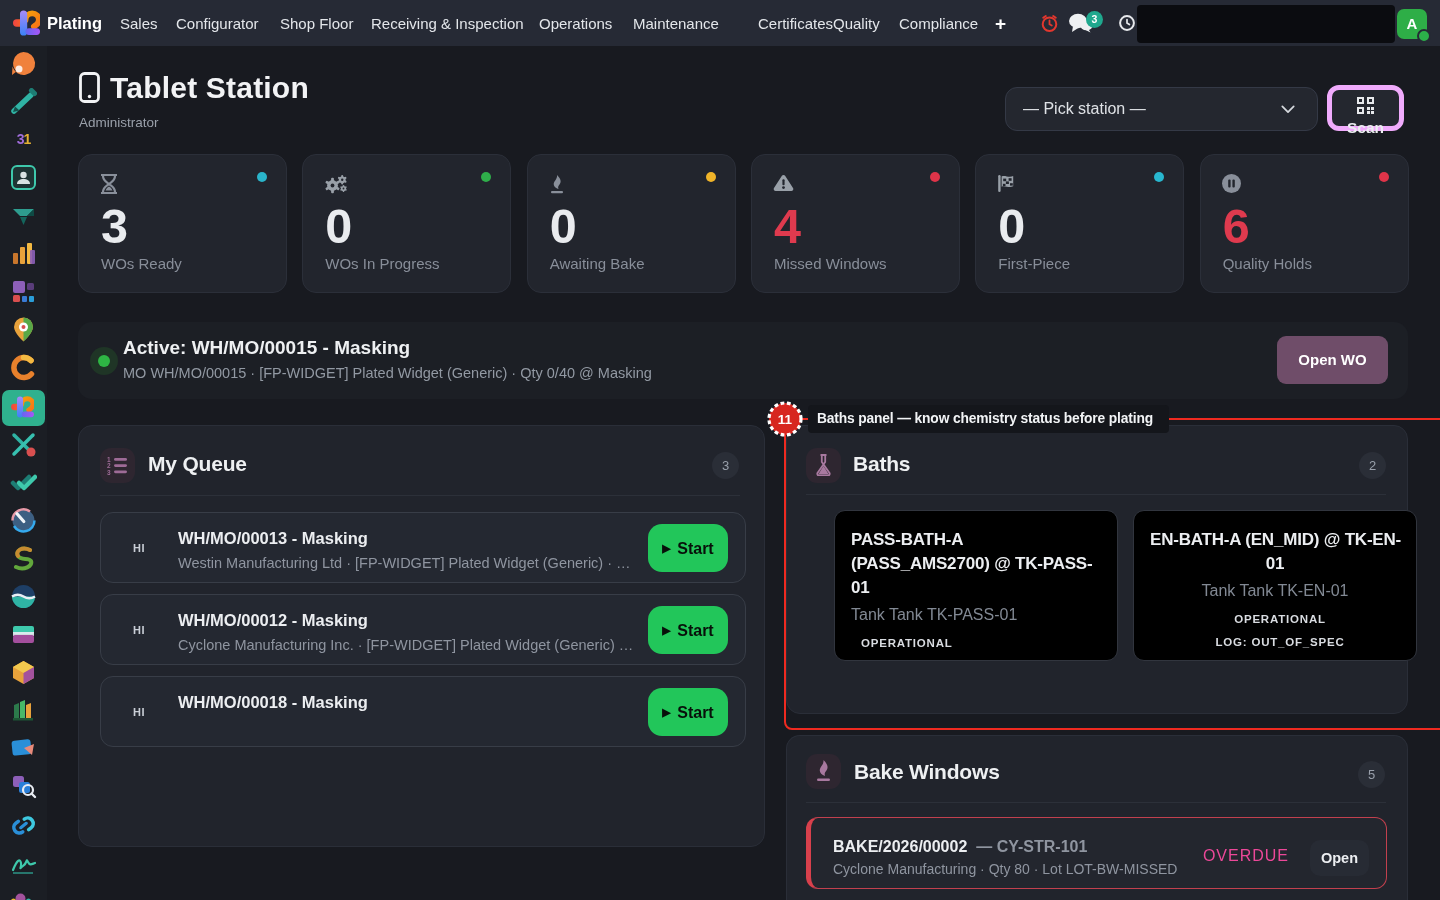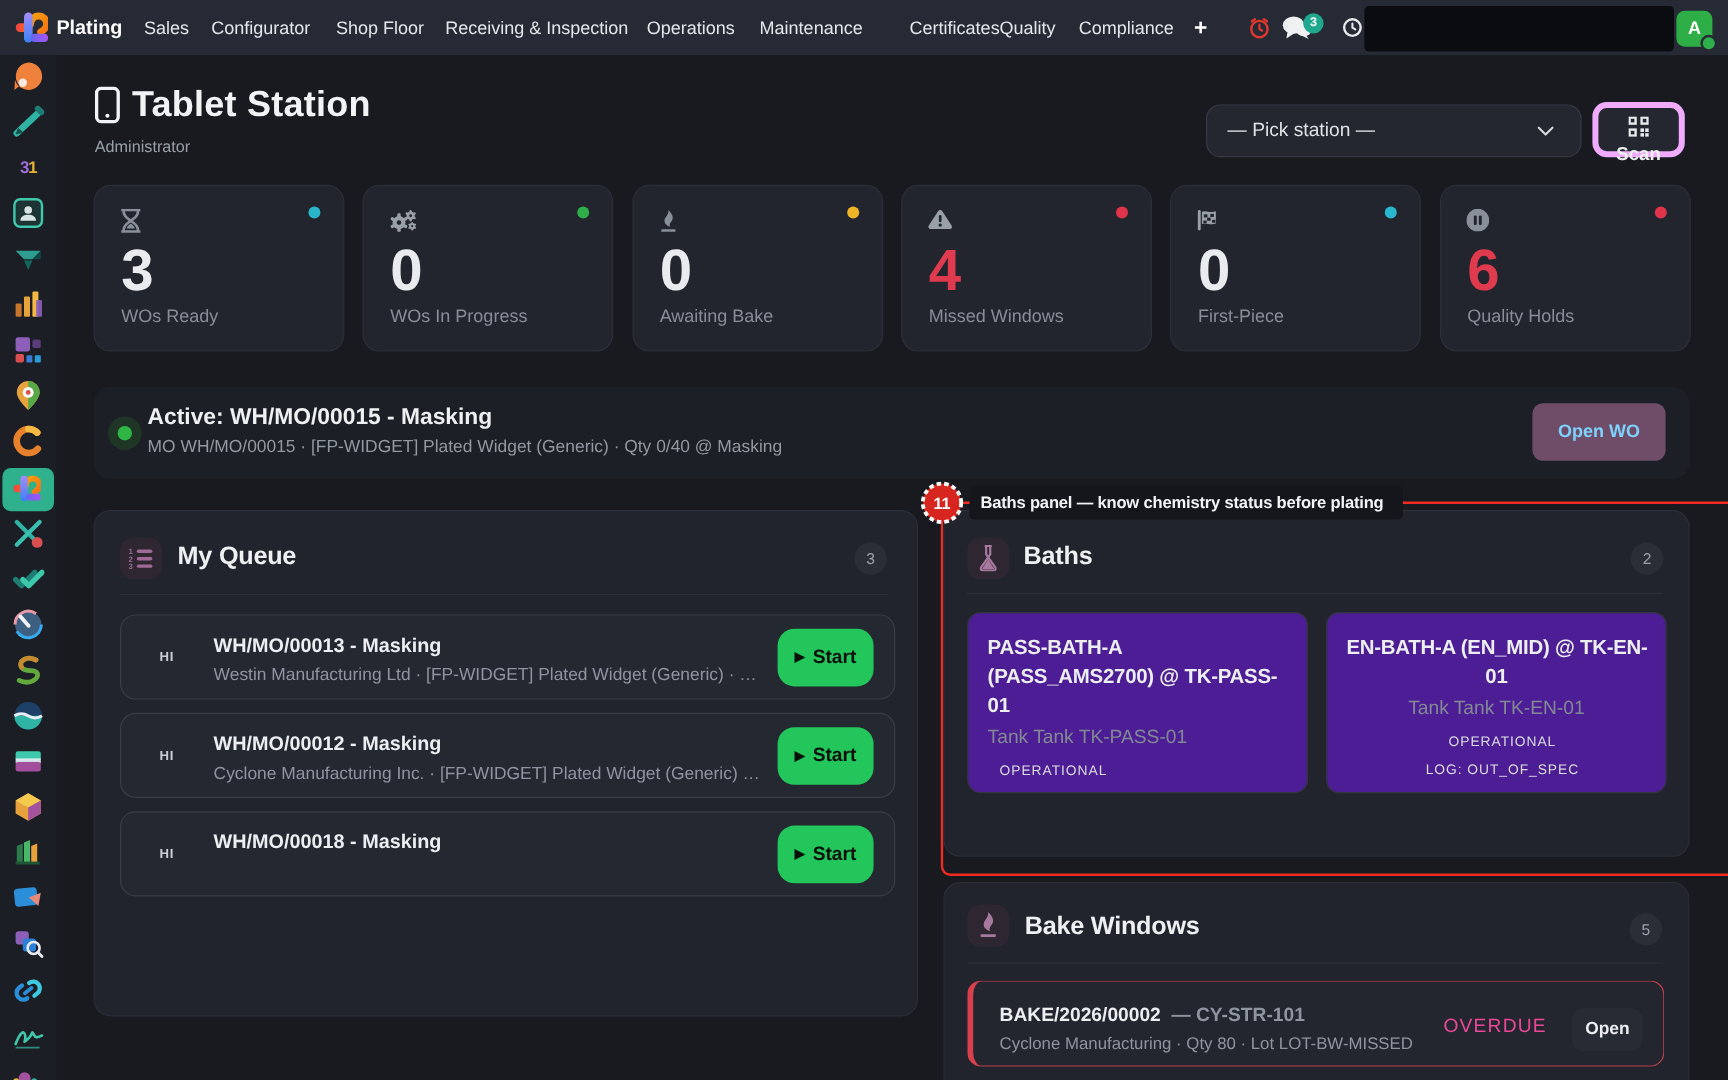--- a/index.html
+++ b/index.html
@@ -39,24 +39,24 @@
 .pbadge{position:absolute;width:27px;height:27px;border-radius:50%;background:#2a2e37;color:#99a0ab;font-size:13px;text-align:center;line-height:27px;}
 .pdiv{position:absolute;height:1px;background:#2c3039;}
 
 .qitem{position:absolute;left:21px;width:646px;height:71px;background:#242831;border:1px solid #383d47;border-radius:13px;}
 .qitem .hi{position:absolute;left:25px;top:29px;width:26px;text-align:center;font-size:11px;font-weight:700;color:#c9ced6;letter-spacing:.5px;}
 .qitem .tt{position:absolute;left:77px;top:15.5px;font-size:16.5px;font-weight:700;color:#eceef1;}
 .qitem .ss{position:absolute;left:77px;top:42px;width:458px;font-size:14.5px;color:#8f95a0;white-space:nowrap;overflow:hidden;text-overflow:ellipsis;}
 .qitem .go{position:absolute;right:17px;top:11px;width:80px;height:48px;background:#22c65a;border-radius:14px;color:#08100a;font-size:16px;font-weight:700;text-align:center;line-height:48px;}
 .qitem .go .tri{font-size:11px;vertical-align:1.5px;margin-right:2px;}
 
-.bitem{position:absolute;top:84px;width:284px;height:151px;background:#4c1d95;border:1px solid #31353e;border-radius:11px;padding:17px 16px;}
+.bitem{position:absolute;top:84px;width:284px;height:151px;background:#000000;border:1px solid #31353e;border-radius:11px;padding:17px 16px;margin-left:28px;}
 .bitem{overflow:hidden}.bitem .bt{white-space:nowrap;font-size:17px;letter-spacing:-.2px;font-weight:700;color:#eceef1;line-height:24px;}
 .bitem .tk{font-size:16px;color:#828994;margin-top:6px;}
-.bitem .st{font-size:11.5px;font-weight:400;color:#d9dce1;letter-spacing:.8px;margin:13px 0 0 10px;}.bitem .st+.st{margin-top:11px;}
+.bitem .st{font-size:11.5px;font-weight:700;color:#d9dce1;letter-spacing:.8px;margin:13px 0 0 10px;}.bitem .st+.st{margin-top:11px;}
 
 #tutbox{position:absolute;left:784px;top:418.3px;width:700px;height:312px;border:2.5px solid #ef2a20;border-radius:8px;}
 
 #tuttip{position:absolute;left:808px;top:405px;white-space:nowrap;height:28px;padding-right:16px;background:#14161b;border-radius:4px;color:#f2f4f6;font-size:13.8px;letter-spacing:-.15px;font-weight:700;line-height:28px;padding-left:9px;}
 
 #bakeitem{position:absolute;left:19px;top:81px;width:581px;height:72px;background:#23262e;border:1.5px solid #c2404e;border-left:5px solid #d8404c;border-radius:12px;}
 </style>
 </head>
 <body>
 <div id="page">
@@ -342,21 +342,21 @@
     <div class="dot" style="background:#df3449"></div>
     <div class="num red">6</div>
     <div class="lab">Quality Holds</div>
   </div>
 
   <div id="banner">
     <div class="abs" style="left:12px;top:25px;width:28px;height:28px;border-radius:50%;background:#1f3526;"></div>
     <div class="abs" style="left:20px;top:33px;width:12px;height:12px;border-radius:50%;background:#2eb544;"></div>
     <div class="abs" style="left:45px;top:338px;font-size:19px;font-weight:700;color:#eef0f2;line-height:20px;top:16px;">Active: WH/MO/00015 - Masking</div>
     <div class="abs" style="left:45px;top:43px;font-size:14.5px;color:#9299a3;">MO WH/MO/00015 · [FP-WIDGET] Plated Widget (Generic) · Qty 0/40 @ Masking</div>
-    <div class="abs" style="right:20px;top:14px;width:111px;height:48px;background:#6f4d69;border-radius:9px;color:#7dd3fc;font-size:15px;font-weight:700;text-align:center;line-height:48px;">Open WO</div>
+    <div class="abs" style="right:20px;top:14px;width:111px;height:48px;background:#6f4d69;border-radius:9px;color:#ffffff;font-size:15px;font-weight:700;text-align:center;line-height:48px;">Open WO</div>
   </div>
 
   <div class="panel" id="queuep" style="left:78px;top:425px;width:687px;height:422px;">
     <div class="phead-ic" style="left:21px;top:22px;">
       <svg style="position:absolute;left:7px;top:7px" width="21" height="21" viewBox="0 0 21 21">
           <g fill="#9e6b96">
             <rect x="7" y="3" width="13" height="2.8" rx="1.4"></rect>
             <rect x="7" y="9.2" width="13" height="2.8" rx="1.4"></rect>
             <rect x="7" y="15.4" width="13" height="2.8" rx="1.4"></rect>
           </g>

